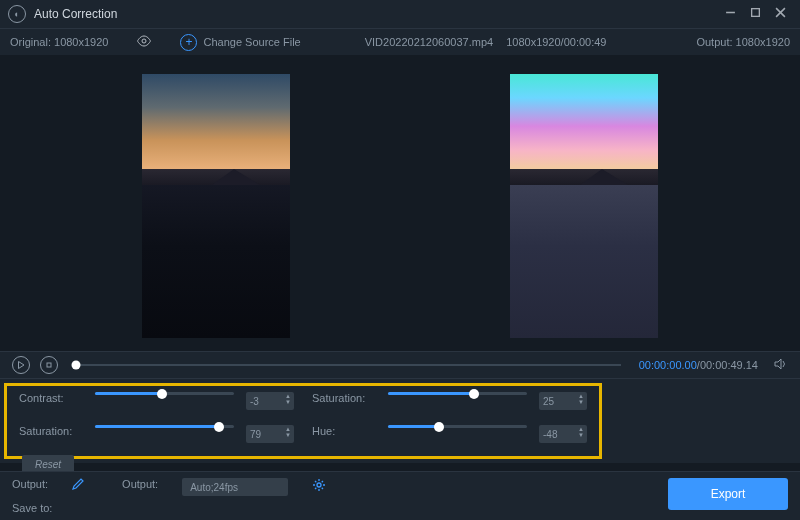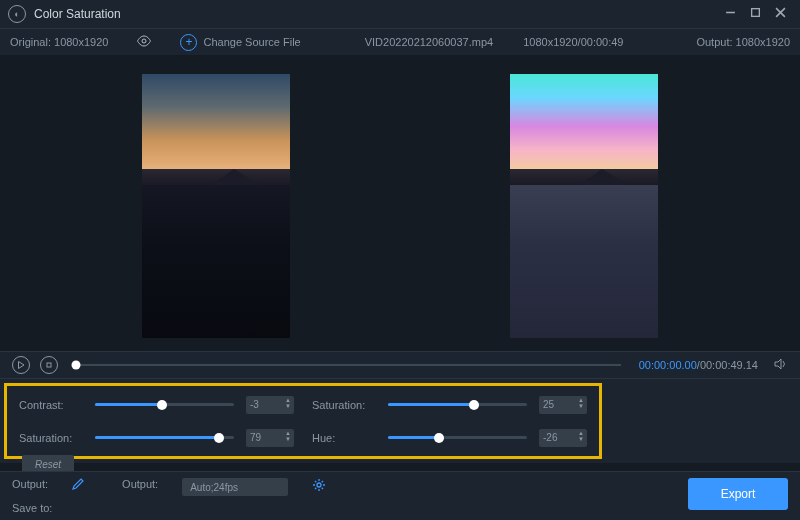--- a/index.html
+++ b/index.html
@@ -56,21 +56,21 @@
     font-size: 11px;
     text-align: center;
   }
   .subbar .spacer { flex: 0 0 4px; }
   .eye { opacity: .85; }
   .plus-circle {
     width: 15px; height: 15px; border: 1.6px solid var(--accent);
     border-radius: 50%; display: flex; align-items: center; justify-content: center;
     color: var(--accent); font-size: 12px; line-height: 1;
   }
-  .subbar .file-info { margin-left: 52px; color: var(--text-dim); display: flex; gap: 30px; }
+  .subbar .file-info { margin-left: 52px; color: var(--text-dim); display: flex; gap: 13px; }
   .subbar .out { margin-left: auto; }
 
   .preview-area {
     height: 290px;
     background: var(--bg-darker);
     display: flex;
     justify-content: center;
     align-items: center;
     gap: 220px;
     padding-top: 6px;
@@ -147,21 +147,21 @@
     position: absolute;
     left: 4px; top: 4px; right: 198px; bottom: 4px;
     border: 3px solid var(--yellow);
     padding: 6px 12px;
     display: grid;
     grid-template-columns: 1fr 1fr;
     grid-template-rows: 1fr 1fr;
     column-gap: 18px;
     row-gap: 8px;
   }
-  .ctrl { display: flex; align-items: center; gap: 12px; }
+  .ctrl { display: flex; align-items: flex-start; gap: 12px; }
   .ctrl .lab { width: 64px; color: var(--text-dim); font-size: 11px; }
   .slider {
     flex: 1; height: 3px; background: #3a4754; position: relative; border-radius: 2px;
   }
   .slider .fill {
     position: absolute; left: 0; top: 0; bottom: 0;
     background: var(--accent); border-radius: 2px;
   }
   .slider .hnd {
     position: absolute; top: 50%; transform: translate(-50%,-50%);
@@ -207,32 +207,32 @@
     background: var(--btn-dark); height: 18px; border-radius: 2px;
     display: flex; align-items: center; padding: 0 8px; color: var(--text-dim);
     font-size: 10px;
   }
   .out-chip { min-width: 144px; }
   .pencil { color: var(--accent); }
   .gear { color: var(--accent); }
   .dd { display: inline-block; font-size: 8px; margin-left: 6px; color: var(--text-dim); }
   .export {
     position: absolute; right: 12px; top: 6px;
-    width: 100px; height: 32px; border-radius: 3px;
+    width: 120px; height: 32px; border-radius: 3px;
     background: var(--accent);
     color: #fff; display: flex; align-items: center; justify-content: center;
     font-size: 12px;
   }
 </style>
 </head>
 <body>
 
 <div class="titlebar">
   <div class="logo">◐</div>
-  <div class="title">Color Saturation</div>
+  <div class="title">Auto Correction</div>
   <div class="winctrls">
     <span class="winbtn">
       <svg viewBox="0 0 10 10">
           <line x1="1" y1="5" x2="9" y2="5" stroke="#cfd6dd" stroke-width="1.4"></line>
         </svg>
     </span>
     <span class="winbtn">
       <svg viewBox="0 0 10 10">
           <rect x="1.5" y="1.5" width="7" height="7" fill="none" stroke="#cfd6dd" stroke-width="1.2"></rect>
         </svg>
@@ -347,21 +347,21 @@
       </div>
     </div>
 
     <div class="ctrl">
       <span class="lab">Hue:</span>
       <div class="slider">
         <div class="fill" style="width:37%"></div>
         <div class="hnd" style="left:37%"></div>
       </div>
       <div class="spinner">
-        <span>-26</span>
+        <span>-48</span>
         <span class="arrows">▲<br>▼</span>
       </div>
     </div>
 
   </div>
   <div class="reset-btn">Reset</div>
 </div>
 
 <div class="footer">
   <div class="frow">

